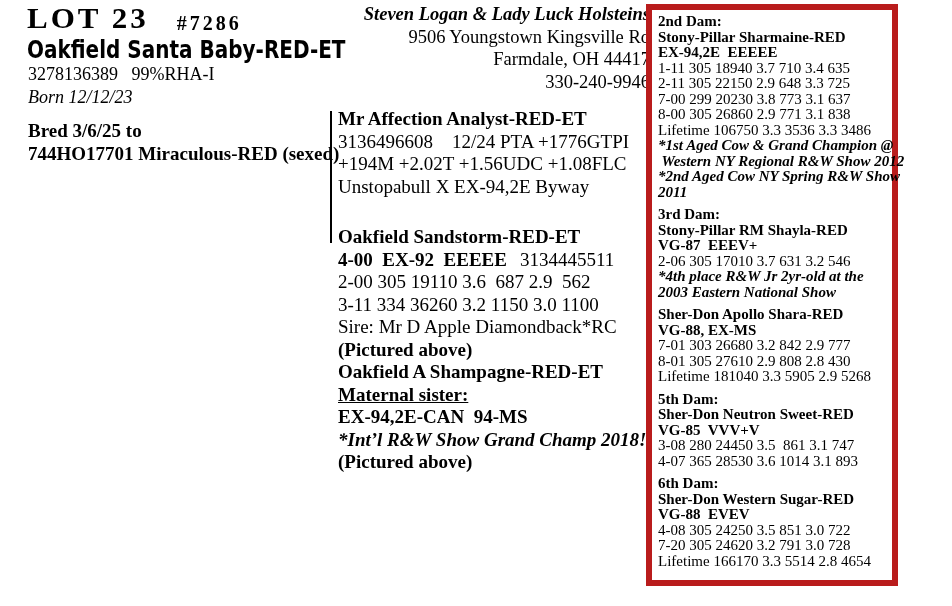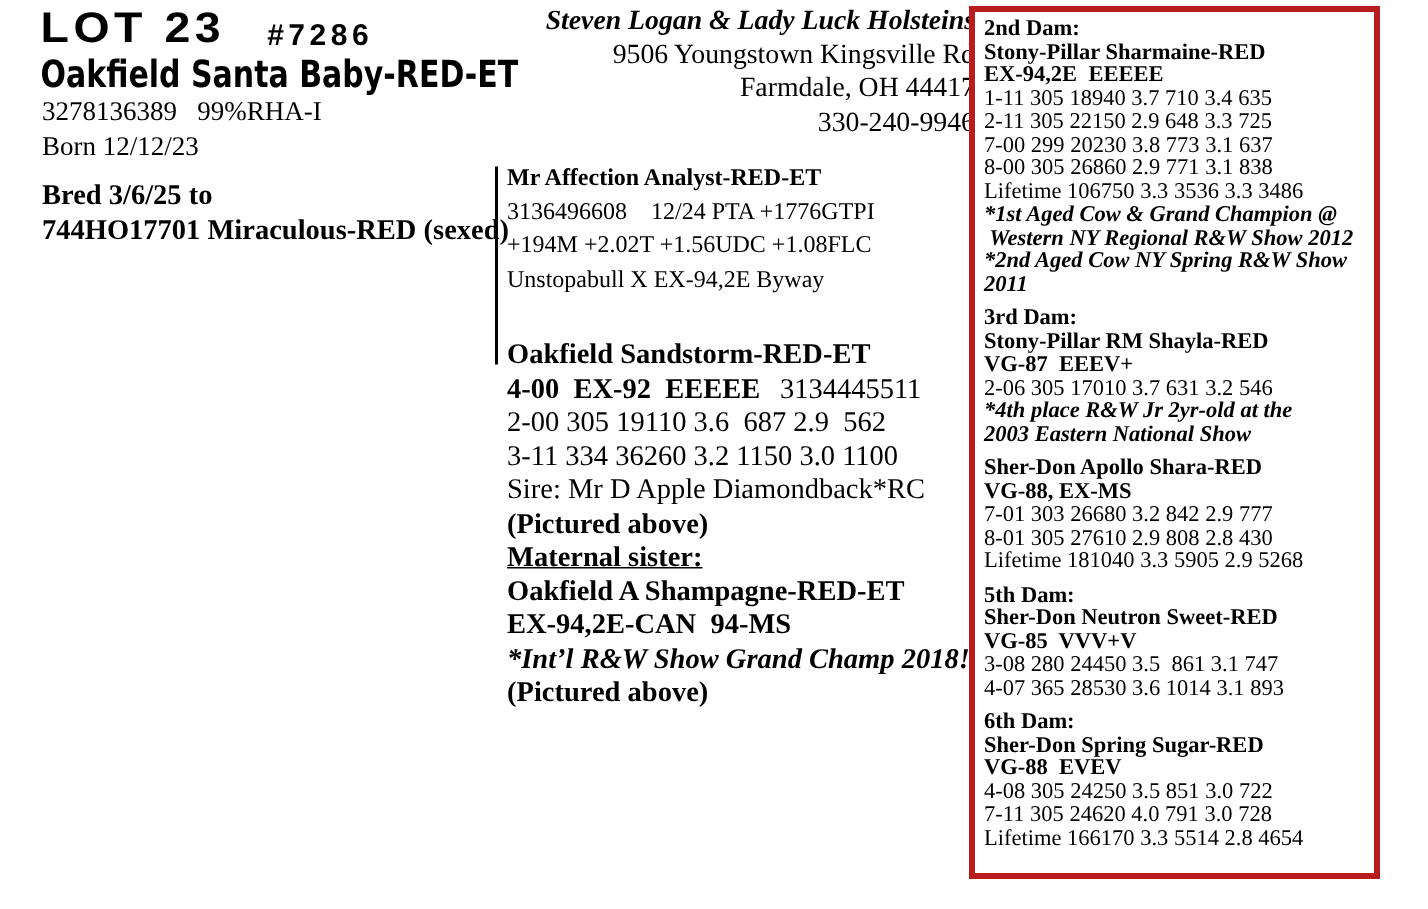--- a/index.html
+++ b/index.html
@@ -8,42 +8,42 @@
     font-family:"Liberation Serif", serif;overflow:hidden;
   }
   .abs{position:absolute;}
   .pre{white-space:pre;}
   .b{font-weight:bold;}
   .bi{font-weight:bold;font-style:italic;}
   .u{text-decoration:underline;}
 
   
   .lot-header{left:27px;top:2px;display:flex;align-items:baseline;
-    font-family:Liberation Sans, sans-serif;font-weight:bold;}
+    font-family:Liberation Serif, serif;font-weight:bold;}
   .lot-title{font-size:31px;letter-spacing:3px;transform:scaleY(0.92);transform-origin:left top;}
   .lot-number{font-size:20px;letter-spacing:3px;margin-left:28px;text-align:right;}
   .animal-name{left:27px;top:35px;font-family:"DejaVu Sans", sans-serif;font-weight:bold;
     font-size:25px;transform:scaleX(0.80);transform-origin:left top;white-space:pre;}
   .reg-line{left:28px;top:64px;font-size:18px;}
-  .born-line{left:28px;top:87px;font-size:18px;}
+  .born-line{left:28px;top:87px;font-size:18px;font-style:italic;}
   .bred-block{left:28px;top:119px;font-size:19px;font-weight:bold;line-height:23px;}
 
   
   .consignor{left:356px;top:3px;width:294px;text-align:right;font-size:18.5px;line-height:22.5px;}
 
   
   .pedigree-rule{left:330px;top:111px;width:2px;height:132px;background:#000;}
 
   
-  .sire-block{left:338px;top:108px;font-size:16px;line-height:22.5px;}
+  .sire-block{left:338px;top:108px;font-size:19px;line-height:22.5px;}
   .dam-block{left:338px;top:226px;font-size:19px;line-height:22.5px;}
   .dam-reg{margin-left:13px;margin-top:10px;}
 
   
-  .dams-box{left:646px;top:4px;width:274px;height:582px;border:4px solid #b91c1c;
+  .dams-box{left:646px;top:4px;width:252px;height:582px;border:6px solid #b91c1c;
     box-sizing:border-box;padding:4px 2px 0 6px;font-size:15px;line-height:15.5px;}
   .dam-section{margin-bottom:7px;}
 </style>
 </head>
 <body>
 
 <div class="abs lot-header">
   <span class="lot-title">LOT 23</span>
   <span class="lot-number">#7286</span>
 </div>
@@ -71,22 +71,22 @@
   <div class="pre">Unstopabull X EX-94,2E Byway</div>
 </div>
 
 <div class="abs dam-block">
   <div class="b pre">Oakfield Sandstorm-RED-ET</div>
   <div class="pre"><span class="b pre">4-00  EX-92  EEEEE</span><span class="dam-reg pre">3134445511</span></div>
   <div class="pre">2-00 305 19110 3.6  687 2.9  562</div>
   <div class="pre">3-11 334 36260 3.2 1150 3.0 1100</div>
   <div class="pre">Sire: Mr D Apple Diamondback*RC</div>
   <div class="b pre">(Pictured above)</div>
+  <div class="b pre">Oakfield A Shampagne-RED-ET</div>
   <div class="b u pre">Maternal sister:</div>
-  <div class="b pre">Oakfield A Shampagne-RED-ET</div>
   <div class="b pre">EX-94,2E-CAN  94-MS</div>
   <div class="bi pre">*Int’l R&amp;W Show Grand Champ 2018!</div>
   <div class="b pre">(Pictured above)</div>
 </div>
 
 <div class="abs dams-box">
 
   <div class="dam-section">
     <div class="b pre">2nd Dam:</div>
     <div class="b pre">Stony-Pillar Sharmaine-RED</div>
@@ -122,20 +122,20 @@
   <div class="dam-section">
     <div class="b pre">5th Dam:</div>
     <div class="b pre">Sher-Don Neutron Sweet-RED</div>
     <div class="b pre">VG-85  VVV+V</div>
     <div class="pre">3-08 280 24450 3.5  861 3.1 747</div>
     <div class="pre">4-07 365 28530 3.6 1014 3.1 893</div>
   </div>
 
   <div class="dam-section">
     <div class="b pre">6th Dam:</div>
-    <div class="b pre">Sher-Don Spring Sugar-RED</div>
+    <div class="b pre">Sher-Don Western Sugar-RED</div>
     <div class="b pre">VG-88  EVEV</div>
     <div class="pre">4-08 305 24250 3.5 851 3.0 722</div>
-    <div class="pre">7-11 305 24620 4.0 791 3.0 728</div>
+    <div class="pre">7-20 305 24620 3.2 791 3.0 728</div>
     <div class="pre">Lifetime 166170 3.3 5514 2.8 4654</div>
   </div>
 
 </div>
 
 </body></html>

